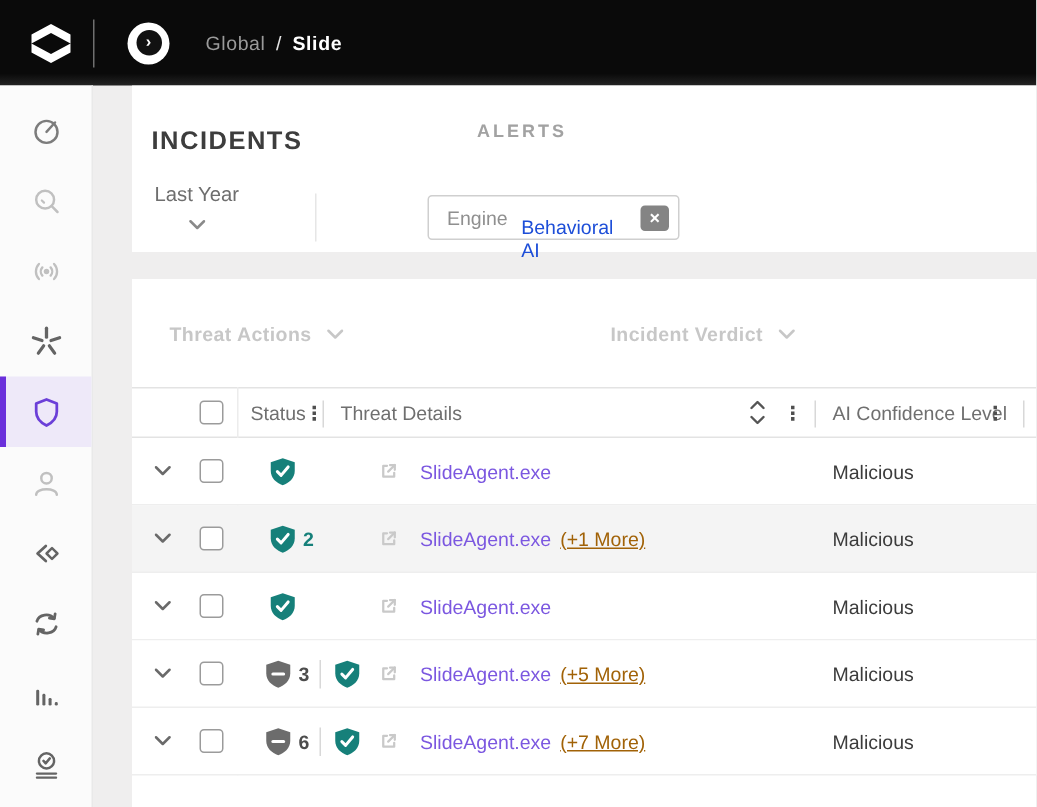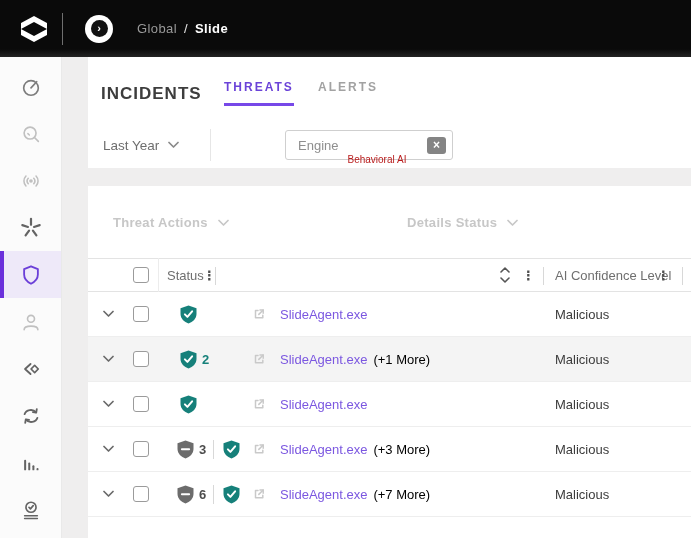--- a/index.html
+++ b/index.html
@@ -40,27 +40,27 @@
   .band-title { position:absolute; left:88px; top:57px; width:603px; height:74px; background:#fff; }
   .page-title { position:absolute; left:13px; top:50%; transform:translateY(-50%);
                 font-size:17px; font-weight:bold; color:#3d3d3d; letter-spacing:1px; }
   .tab { position:absolute; top:23px; font-size:12px; font-weight:bold; letter-spacing:2px;
          padding-bottom:9px; cursor:pointer; }
   .tab-threats { left:136px; color:#6b43d8; border-bottom:3px solid #7748e8; }
   .tab-alerts  { left:230px; color:#a2a2a2; }
 
   .band-filter { position:absolute; left:88px; top:122px; width:603px; height:46px; background:#fff; }
   .time-filter { position:absolute; left:15px; top:0; height:100%; display:flex; align-items:center; gap:9px;
-                 color:#6e6e6e; font-size:13.5px; cursor:pointer; }
+                 color:#6e6e6e; font-size:13.5px; cursor:pointer;flex-direction:column; }
   .vdiv-filter { position:absolute; left:122px; top:7px; height:32px; width:1px; background:#e6e6e6; }
   .chip { position:absolute; left:197px; top:8px; height:30px; width:168px; background:#fff;
           border:1px solid #cfcfcf; border-radius:3px; display:flex; align-items:center;
           padding:0 6px 0 12px; gap:9px; }
   .chip-field { color:#8f8f8f; font-size:13px; font-weight:normal; }
-  .chip-value { color:#b91c1c; font-size:10px; flex:1;margin-top:28px; }
+  .chip-value { color:#1d4ed8; font-size:13px; flex:1;margin-top:28px; }
   .chip-close { width:19px; height:17px; background:#848484; border-radius:3px; color:#fff;
                 font-size:12px; font-weight:bold; line-height:16px; text-align:center; cursor:pointer; }
 
   
   .panel { position:absolute; left:88px; top:186px; width:603px; height:352px; background:#fff; }
   .act { position:absolute; top:29px; display:flex; align-items:center; gap:10px;
          font-size:13px; font-weight:bold; color:#c7c7c7; letter-spacing:.3px; cursor:pointer; }
   .act-1 { left:25px; } .act-2 { left:175px; } .act-3 { left:319px; }
 
   .thead { position:absolute; left:0; top:72px; width:603px; height:34px;
@@ -74,21 +74,21 @@
   .trow { position:absolute; left:0; width:667px; height:45px; border-bottom:1px solid #eeeeee; background:#fff;padding-left:32px; }
   .trow.alt { background:#f4f4f4; }
   .cell { position:absolute; top:0; height:100%; display:flex; align-items:center; }
   .row-chevron { left:15px; width:14px; cursor:pointer; color:#6a6a6a; }
   .checkbox { display:inline-block; width:16px; height:16px; background:#fff;
               border:1.5px solid #9b9b9b; border-radius:3px; cursor:pointer; }
   .count-teal { color:#16807a; font-weight:bold; font-size:13px; }
   .count-gray { color:#4d4d4d; font-weight:bold; font-size:13px; }
   .status-div { position:absolute; left:125px; top:13px; height:19px; width:1px; background:#d8d8d8; }
   .filelink { color:#7b57e0; font-size:13px; text-decoration:none; cursor:pointer; }
-  .morelink { color:#000000; font-size:13px; cursor:pointer; margin-left:6px; }
+  .morelink { color:#a16207; font-size:13px; text-decoration:underline; cursor:pointer; margin-left:6px; }
   .verdict { left:467px; color:#3c3c3c; font-size:13px; }
   .details { left:164px; gap:0; }
   .details .extlink { margin-right:14px; display:flex; cursor:pointer; }
 </style>
 </head>
 <body>
 
 <svg width="0" height="0" style="position:absolute">
   <defs>
     <g id="def-chevron-down">
@@ -204,21 +204,20 @@
         <circle cx="12" cy="9" r="5.5" fill="none" stroke="currentColor" stroke-width="1.8"></circle>
         <polyline points="9.8,9 11.4,10.8 14.4,7.2" fill="none" stroke="currentColor" stroke-width="1.8" stroke-linecap="round" stroke-linejoin="round"></polyline>
         <line x1="5" y1="18.2" x2="19" y2="18.2" stroke="currentColor" stroke-width="1.6" stroke-linecap="round"></line>
         <line x1="5" y1="21.2" x2="19" y2="21.2" stroke="currentColor" stroke-width="1.6" stroke-linecap="round"></line>
       </svg>
     </div>
   </div>
 
   <div class="band-title">
     <div class="page-title">INCIDENTS</div>
-    <div class="tab tab-threats">THREATS</div>
     <div class="tab tab-alerts">ALERTS</div>
   </div>
 
   <div class="band-filter">
     <div class="time-filter">
       <span>Last Year</span>
       <svg width="11" height="8" viewBox="0 0 11 8" style="color:#8a8a8a">
           <use href="#def-chevron-down"></use>
         </svg>
     </div>
@@ -232,33 +231,34 @@
 
   <div class="panel">
 
     <div class="act act-1">
       <span>Threat Actions</span>
       <svg width="11" height="8" viewBox="0 0 11 8">
           <use href="#def-chevron-down"></use>
         </svg>
     </div>
     <div class="act act-3">
-      <span>Details Status</span>
+      <span>Incident Verdict</span>
       <svg width="11" height="8" viewBox="0 0 11 8">
           <use href="#def-chevron-down"></use>
         </svg>
     </div>
 
     <div class="thead">
       <div class="hcell" style="left:45px">
           <span class="checkbox"></span>
         </div>
       <div class="hcell" style="left:79px">Status</div>
       <div class="hcell kebab" style="left:115px">⋮</div>
       <div class="hdiv" style="left:127px"></div>
+      <div class="hcell" style="left:139px">Threat Details</div>
       <div class="hcell" style="left:412px">
         <svg width="10" height="16" viewBox="0 0 10 16">
           <polyline points="1,5 5,1 9,5" fill="none" stroke="#555" stroke-width="1.6" stroke-linecap="round" stroke-linejoin="round"></polyline>
           <polyline points="1,11 5,15 9,11" fill="none" stroke="#555" stroke-width="1.6" stroke-linecap="round" stroke-linejoin="round"></polyline>
         </svg>
       </div>
       <div class="hcell kebab" style="left:434px">⋮</div>
       <div class="hdiv" style="left:455px"></div>
       <div class="hcell" style="left:467px">AI Confidence Level</div>
       <div class="hcell kebab" style="left:569px">⋮</div>
@@ -364,21 +364,21 @@
             <use href="#def-shield-teal"></use>
           </svg>
       </div>
       <div class="cell details">
         <span class="extlink">
           <svg width="14" height="14" viewBox="0 0 14 14">
               <use href="#def-extlink"></use>
             </svg>
         </span>
         <a class="filelink">SlideAgent.exe</a>
-        <a class="morelink">(+3 More)</a>
+        <a class="morelink">(+5 More)</a>
       </div>
       <div class="cell verdict">Malicious</div>
     </div>
 
     <div class="trow" style="top:286px">
       <div class="cell row-chevron">
         <svg width="11" height="8" viewBox="0 0 11 8">
             <use href="#def-chevron-down"></use>
           </svg>
       </div>

